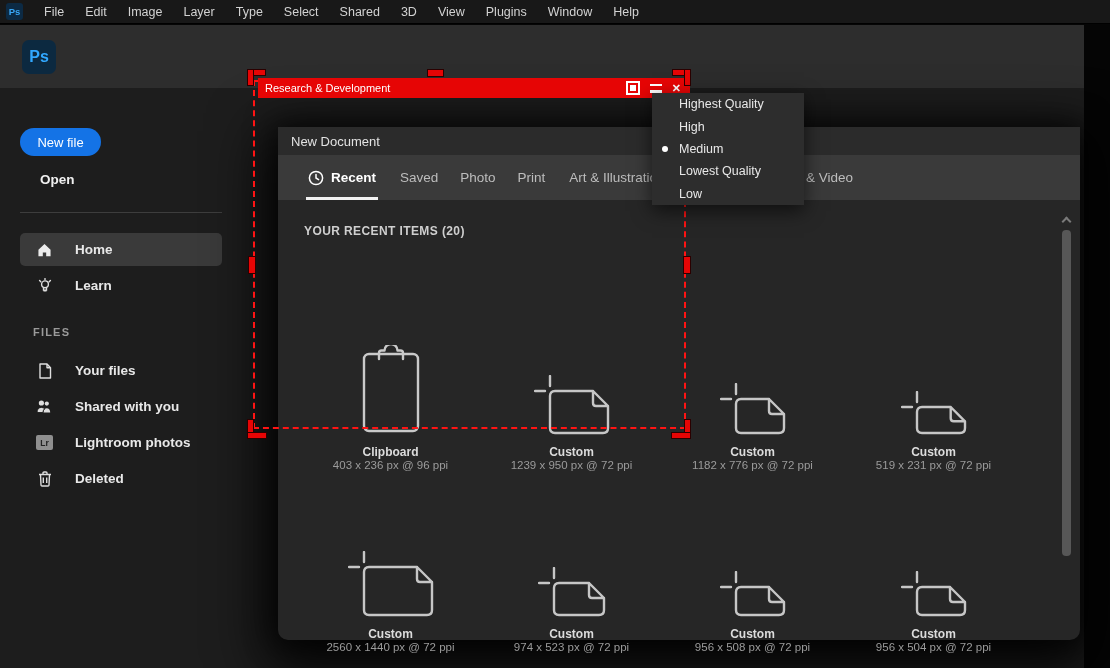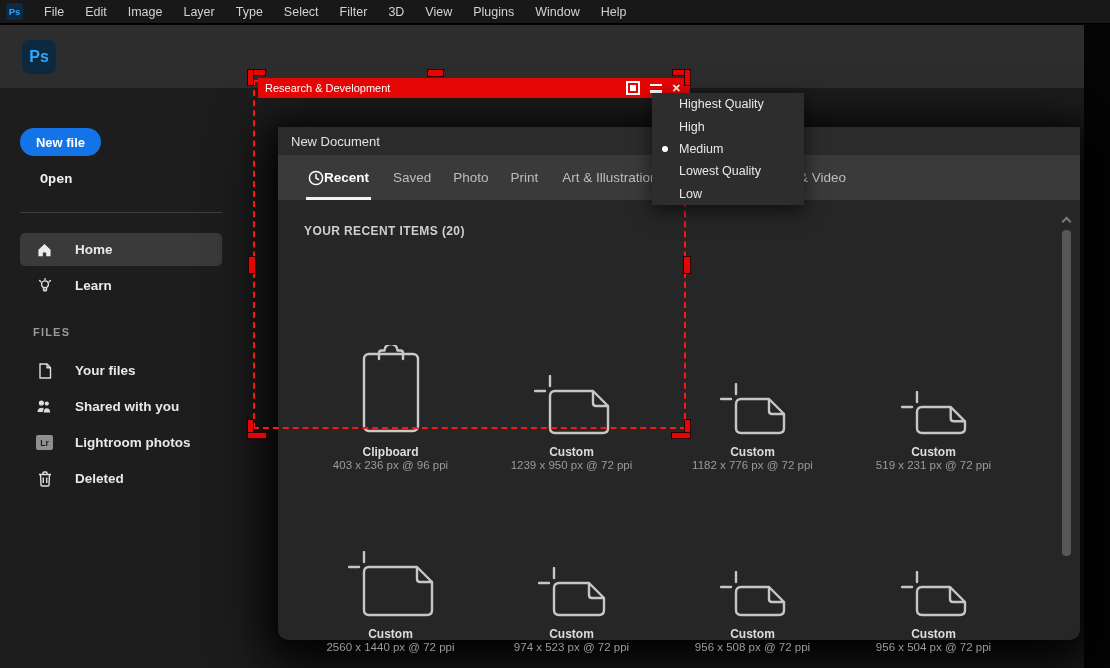--- a/index.html
+++ b/index.html
@@ -18,44 +18,44 @@
 
   
   #header-strip { left:0; top:25px; width:1084px; height:63px; background:#2d2d2d; z-index:1; }
   #ps-logo { left:22px; top:40px; width:34px; height:34px; border-radius:7px;
     background:#0c2940; color:#31a8ff; font-size:16px; font-weight:bold;
     display:flex; align-items:center; justify-content:center; z-index:2; }
   #home-body { left:0; top:88px; width:1084px; height:580px; background:#1d1d1d; z-index:1; }
 
   
   #new-file-btn { left:20px; top:128px; width:81px; height:28px; border-radius:15px;
-    background:#1473e6; color:#fff; font-size:13px; font-weight:bold; border:none;
+    background:#1473e6; color:#fff; font-size:13px; font-weight:normal; border:none;
     display:flex; align-items:center; justify-content:center; z-index:4; cursor:pointer; }
-  #open-btn { left:40px; top:172px; color:#f0f0f0; font-size:13.5px; font-weight:bold; z-index:4;font-family:Liberation Mono, monospace; }
+  #open-btn { left:40px; top:172px; color:#f0f0f0; font-size:13.5px; font-weight:bold; z-index:4; }
   #side-divider { left:20px; top:212px; width:202px; height:1px; background:#3d3d3d; z-index:4; }
   .side-row { position:absolute; left:20px; width:202px; height:33px; border-radius:5px;
     display:flex; align-items:center; padding-left:16px; gap:22px; z-index:4; cursor:pointer; }
   .side-row.active { background:#3a3a3a; }
   .side-row .lbl { color:#e8e8e8; font-size:13.5px; font-weight:600; }
   .side-row .ic { width:17px; height:17px; display:flex; align-items:center; justify-content:center; }
   #files-label { left:33px; top:326px; color:#9a9a9a; font-size:11px; letter-spacing:1.2px;
     font-weight:600; z-index:4; }
   .lr-badge { width:17px; height:15px; border-radius:2px; background:#8f8f8f; color:#232323;
     font-size:8.5px; font-weight:bold; display:flex; align-items:center; justify-content:center; }
 
   
   #dialog { left:278px; top:127px; width:802px; height:513px; background:#262626;
     border-radius:0 0 10px 10px; z-index:5;
     box-shadow:0 18px 55px 14px rgba(0,0,0,.85), 0 0 28px 4px rgba(0,0,0,.55);padding-left:8px; }
   #dlg-titlebar { position:absolute; left:0; top:0; width:100%; height:28px; background:#2b2b2b;
     display:flex; align-items:center; }
   #dlg-title { color:#e2e2e2; font-size:13px; margin-left:13px; }
   #dlg-tabs { position:absolute; left:0; top:28px; width:100%; height:45px; background:#3a3a3a;
     display:flex; align-items:center; padding-left:30px; }
-  .tab { position:relative; height:45px; display:flex; align-items:center; 
+  .tab { position:relative; height:45px; display:flex; align-items:center; gap:7px;
     color:#bdbdbd; font-size:13.5px; cursor:pointer; }
   .tab.active { color:#fff; font-weight:bold; }
   .tab.active::after { content:""; position:absolute; left:-2px; right:-2px; bottom:0;
     height:3px; background:#f2f2f2; }
   #dlg-content { position:absolute; left:0; top:73px; width:100%; bottom:0; }
   #section-title { position:absolute; left:26px; top:24px; color:#cfcfcf; font-size:12px;
     font-weight:bold; letter-spacing:.4px; }
   #grid { position:absolute; left:22px; top:125px; width:724px; }
   .grid-row { display:flex; }
   .grid-row.r1 { height:146px; }
@@ -103,21 +103,21 @@
 <div id="stage">
 
   <div id="menubar" class="abs">
     <div class="ps-badge">Ps</div>
     <span class="menu-item">File</span>
     <span class="menu-item">Edit</span>
     <span class="menu-item">Image</span>
     <span class="menu-item">Layer</span>
     <span class="menu-item">Type</span>
     <span class="menu-item">Select</span>
-    <span class="menu-item">Filter</span>
+    <span class="menu-item">Shared</span>
     <span class="menu-item">3D</span>
     <span class="menu-item">View</span>
     <span class="menu-item">Plugins</span>
     <span class="menu-item">Window</span>
     <span class="menu-item">Help</span>
   </div>
 
   <div id="header-strip" class="abs"></div>
   <div id="ps-logo" class="abs">Ps</div>
   <div id="home-body" class="abs"></div>

